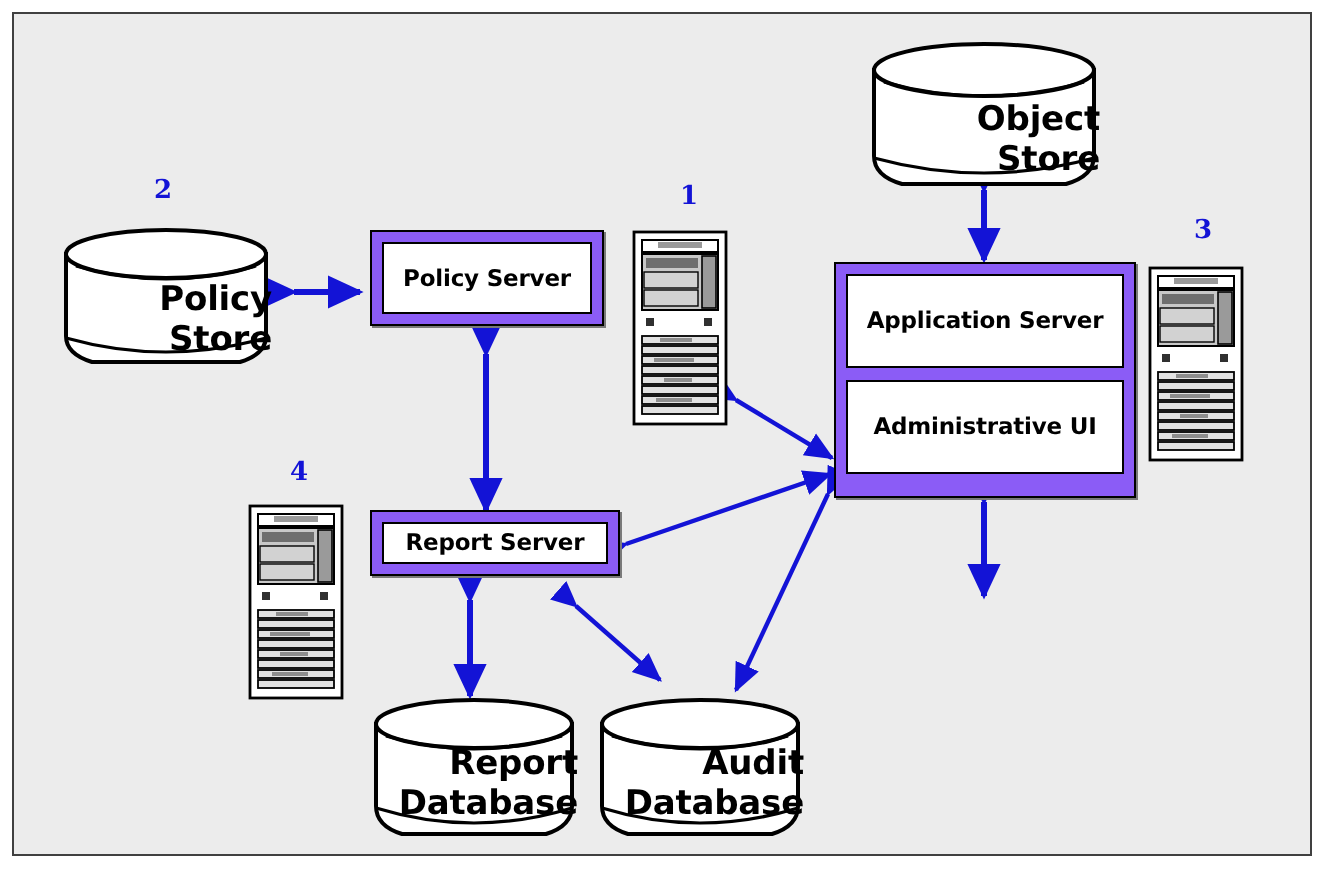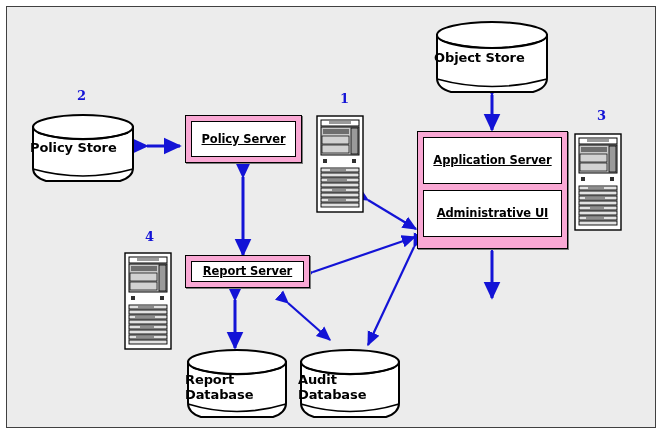--- a/index.html
+++ b/index.html
@@ -32,26 +32,25 @@
   }
   .svg-layer {
     position: absolute;
     left: 0; top: 0;
     width: 664px;
     height: 436px;
   }
   
   .server-box {
     position: absolute;
-    background: #f9a8d4;
+    background: #8b5cf6;
     border: 1px solid #000000;
     box-shadow: 1px 1px 0 #7a7a7a;
     box-sizing: border-box;
     padding: 5px;
-    text-decoration: underline;
   }
   .server-inner {
     background: #ffffff;
     border: 1px solid #000000;
     box-sizing: border-box;
     width: 100%;
     height: 100%;
     display: flex;
     align-items: center;
     justify-content: center;
@@ -67,22 +66,22 @@
     white-space: nowrap;
   }
   
   .cylinder {
     position: absolute;
   }
   .cyl-label {
     position: absolute;
     left: 0;
     width: 100%;
-    text-align: left;
-    font-size: 13px;
+    text-align: right;
+    font-size: 17px;
     font-weight: bold;
     color: #000000;
     line-height: 1.15;
     letter-spacing: -0.1px;
     pointer-events: none;
   }
   
   .tower {
     position: absolute;
   }

